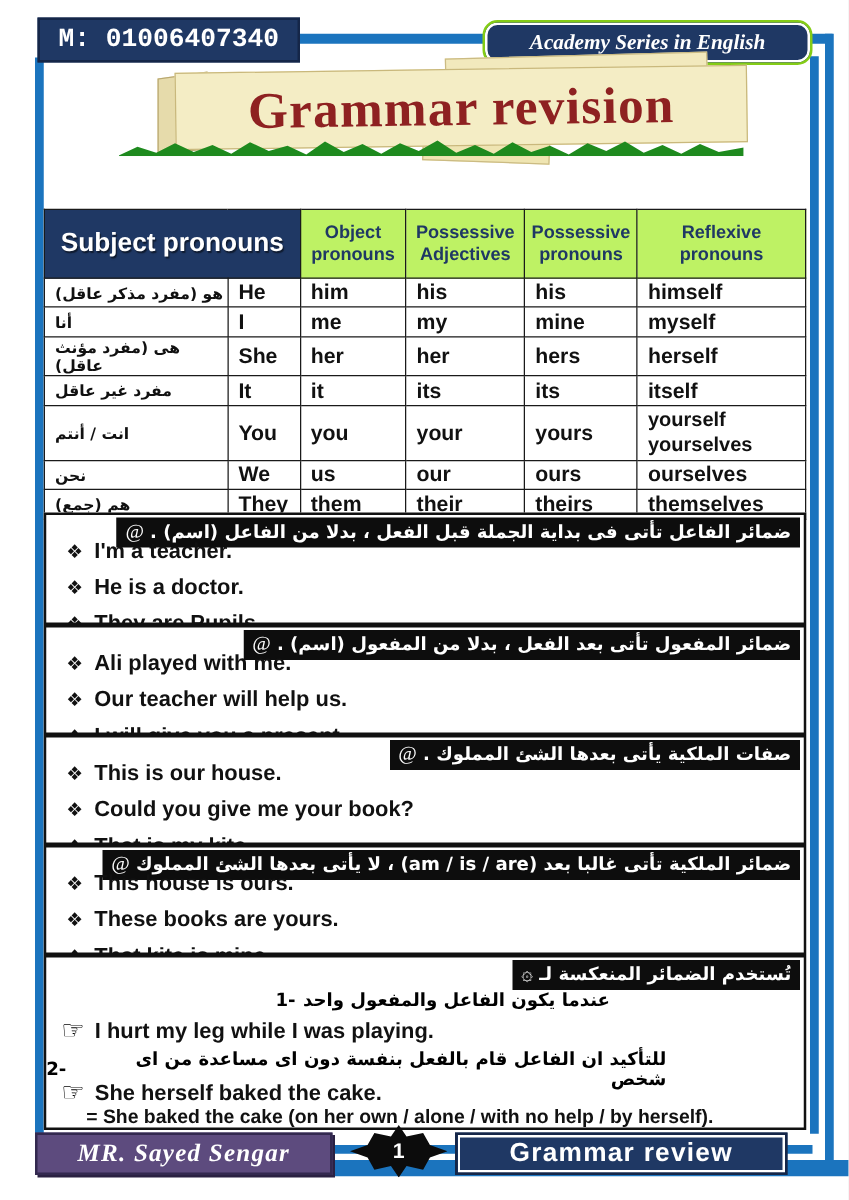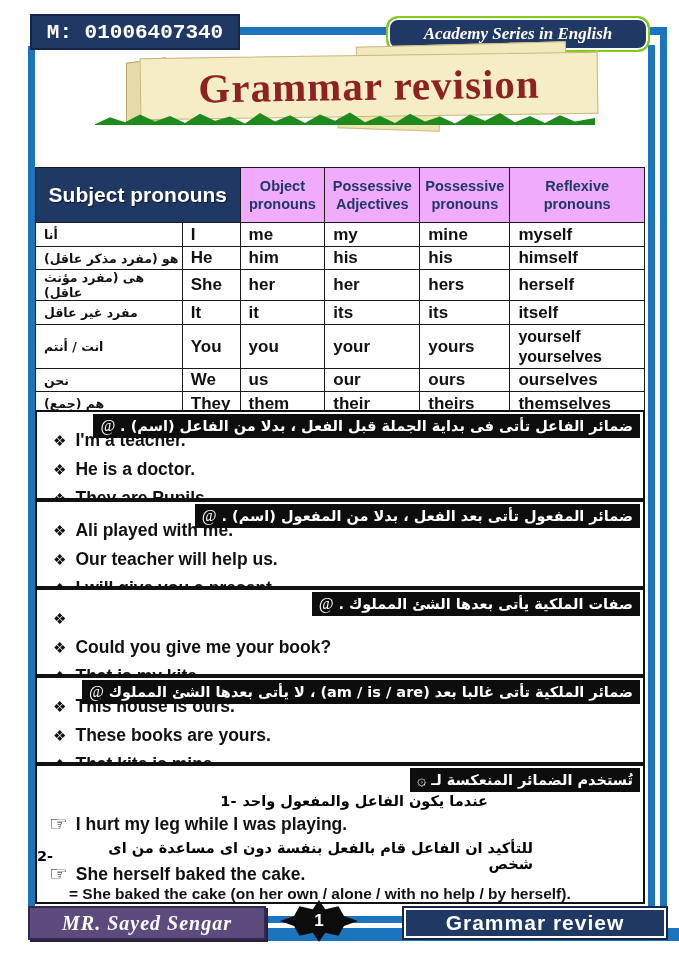--- a/index.html
+++ b/index.html
@@ -44,21 +44,21 @@
   .red-banner .en{color:#fff;font-weight:bold;font-size:28px;}
   .red-banner .arw{color:#fef9c3;font-weight:bold;font-size:25px;}
 
   
   table.ptable{left:35px;top:167px;width:610px;border-collapse:collapse;table-layout:fixed;
                position:absolute;background:#fff;}
   table.ptable td,table.ptable th{border:1.6px solid #1a1a1a;padding:0 0 0 8px;text-align:left;
                vertical-align:middle;}
   .th-subject{background:#1f3864;color:#ffffff;font-size:21px;font-weight:bold;text-align:center !important;
               text-shadow:1px 1px 1px rgba(0,0,0,0.55);padding:0 !important;}
-  .th-light{background:#f0abfc;color:#1f3864;font-size:14.5px;font-weight:bold;line-height:1.25;
+  .th-light{background:#bef264;color:#1f3864;font-size:14.5px;font-weight:bold;line-height:1.25;
             text-align:center !important;padding:0 2px !important;}
   .cell-en{font-weight:bold;font-size:17px;color:#111;}
   .cell-ar{font-weight:bold;font-size:12.5px;color:#111;}
   .cell-pre{white-space:pre-line;line-height:1.2;font-size:16px;}
 
   
   .section{left:35px;width:610px;background:#fff;border:2px solid #111;box-sizing:border-box;}
   .banner{position:absolute;right:3px;top:2px;height:24px;background:#0d0d0d;color:#fff;
           display:inline-flex;align-items:center;gap:5px;padding:0 7px;}
   .banner .marker{font-family:"Liberation Serif",serif;font-style:italic;font-size:16px;line-height:24px;}
@@ -80,21 +80,21 @@
   
   .teacher-box{left:28px;top:906px;width:234px;height:30px;background:#5d4b7e;border:2px solid #33294f;
                box-shadow:2px 2px 0 #2a2142;display:flex;align-items:center;justify-content:center;}
   .teacher-box span{color:#fff;font-family:"Liberation Serif",serif;font-weight:bold;font-style:italic;
                     font-size:20px;letter-spacing:1px;}
   .page-star{left:280px;top:900px;width:78px;height:42px;background:#0c0c0c;
              clip-path:polygon(0% 50%,18% 38%,25% 15%,42% 22%,50% 0%,58% 22%,75% 15%,82% 38%,100% 50%,
              82% 62%,75% 85%,58% 78%,50% 100%,42% 78%,25% 85%,18% 62%);
              display:flex;align-items:center;justify-content:center;}
   .page-star span{color:#fff;font-weight:bold;font-size:17px;}
-  .review-box{left:402px;top:906px;width:262px;height:30px;background:#1f3864;border-radius:0;
+  .review-box{left:364px;top:906px;width:262px;height:30px;background:#1f3864;border-radius:0;
               box-shadow:inset 0 0 0 2px #ffffff;border:2px solid #152648;
               display:flex;align-items:center;justify-content:center;}
   .review-box span{color:#fff;font-weight:bold;font-size:21px;letter-spacing:1px;}
 </style>
 </head>
 <body>
 
 <div class="page">
 
   <div class="abs frame" style="left:46px;top:27px;width:600px;height:8px;"></div>
@@ -136,35 +136,35 @@
         <col style="width:22.1%">
     </colgroup>
     <tbody>
         <tr style="height:55px">
       <th class="th-subject" colspan="2">Subject pronouns</th>
       <th class="th-light">Object pronouns</th>
       <th class="th-light">Possessive Adjectives</th>
       <th class="th-light">Possessive pronouns</th>
       <th class="th-light">Reflexive pronouns</th>
     </tr>
+    <tr style="height:23px">
+      <td class="cell-ar ar" dir="rtl">هو (مفرد مذكر عاقل)</td>
+      <td class="cell-en">He</td>
+      <td class="cell-en">him</td>
+      <td class="cell-en">his</td>
+      <td class="cell-en">his</td>
+      <td class="cell-en">himself</td>
+    </tr>
     <tr style="height:24px">
       <td class="cell-ar ar" dir="rtl">أنا</td>
       <td class="cell-en">I</td>
       <td class="cell-en">me</td>
       <td class="cell-en">my</td>
       <td class="cell-en">mine</td>
       <td class="cell-en">myself</td>
-    </tr>
-    <tr style="height:23px">
-      <td class="cell-ar ar" dir="rtl">هو (مفرد مذكر عاقل)</td>
-      <td class="cell-en">He</td>
-      <td class="cell-en">him</td>
-      <td class="cell-en">his</td>
-      <td class="cell-en">his</td>
-      <td class="cell-en">himself</td>
     </tr>
     <tr style="height:24px">
       <td class="cell-ar ar" dir="rtl">هى (مفرد مؤنث عاقل)</td>
       <td class="cell-en">She</td>
       <td class="cell-en">her</td>
       <td class="cell-en">her</td>
       <td class="cell-en">hers</td>
       <td class="cell-en">herself</td>
     </tr>
     <tr style="height:24px">
@@ -246,20 +246,21 @@
   </div>
 
   <div class="abs section" style="top:588px;height:88px;">
     <div class="banner">
       <span class="marker">@</span>
       <span class="btxt ar" dir="rtl">صفات الملكية يأتى بعدها الشئ المملوك .</span>
     </div>
     <div class="examples">
       <div class="ex">
         <span class="bullet">❖</span>
+        <span class="ex-text">This is our house.</span>
       </div>
       <div class="ex">
         <span class="bullet">❖</span>
         <span class="ex-text">Could you give me your book?</span>
       </div>
       <div class="ex">
         <span class="bullet">❖</span>
         <span class="ex-text">That is my kite.</span>
       </div>
     </div>

